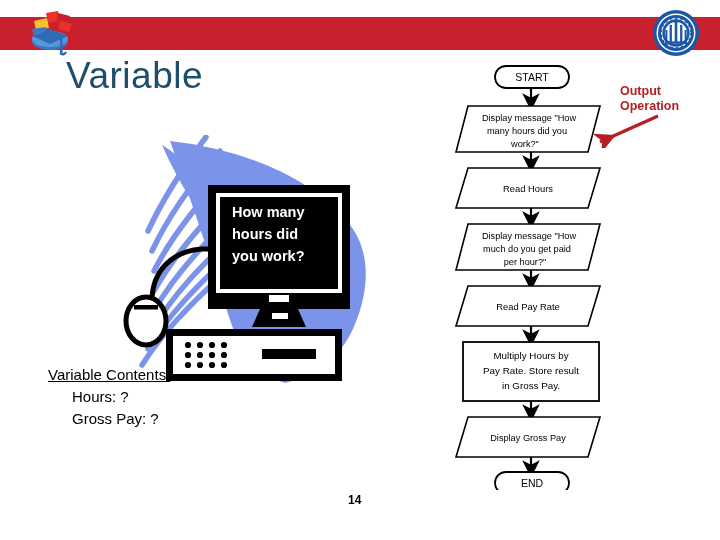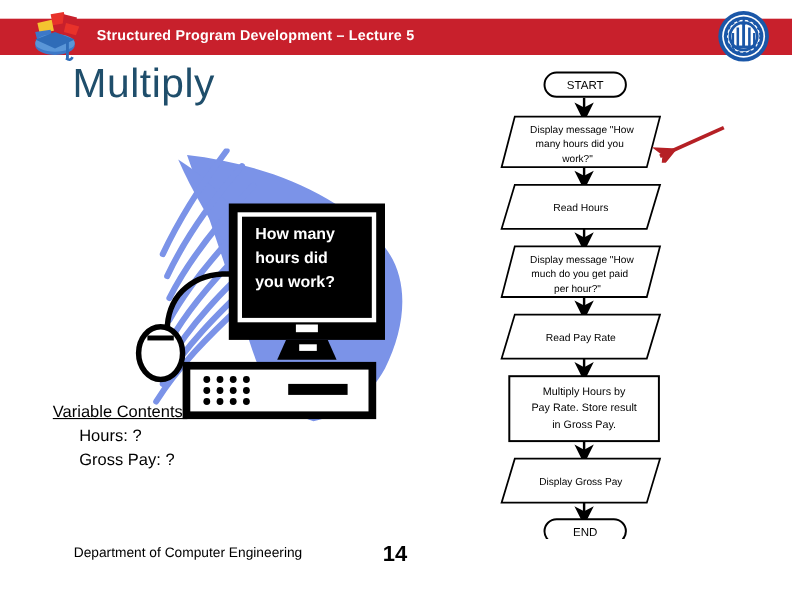--- a/index.html
+++ b/index.html
@@ -52,21 +52,21 @@
     position:absolute;left:620px;top:84px;
     color:#B52025;font-weight:bold;font-size:12.5px;line-height:15px;
   }
 
   
   .footer-left{
     position:absolute;left:67px;top:495px;font-size:12.5px;color:#000;
     white-space:nowrap;
   }
   .footer-page{
-    position:absolute;left:348px;top:493px;font-size:20px;font-weight:bold;color:#000;
+    position:absolute;left:348px;top:493px;font-size:12px;font-weight:bold;color:#000;
   }
   .footer-right{
     position:absolute;left:415px;top:494px;font-size:14px;font-weight:bold;color:#000;
     font-family:"Liberation Serif", serif;white-space:nowrap;
   }
 </style>
 </head>
 <body>
 
 <div class="slide">
@@ -81,21 +81,20 @@
       <polygon points="36,12 48,15 45,23 34,20" fill="#E8322A"></polygon>
       <polygon points="8,20 22,18 24,27 10,28" fill="#3C78C8"></polygon>
       <ellipse cx="26" cy="32" rx="18" ry="9" fill="#3C78C8"></ellipse>
       <ellipse cx="26" cy="30" rx="18" ry="8" fill="#5A96D8"></ellipse>
       <polygon points="8,27 26,20 44,27 26,35" fill="#2F6CB8"></polygon>
       <rect x="36" y="27" width="2.6" height="17" fill="#2F6CB8"></rect>
       <path d="M36 44 q4 3 6 -1" stroke="#2F6CB8" stroke-width="2.4" fill="none"></path>
     </svg>
   </div>
 
-  <div class="header-title">Structured Program Development – Lecture 5</div>
 
   <div class="seal">
     <svg width="48" height="48" viewBox="0 0 48 48">
       <g fill="#1A57A8">
         <circle cx="24" cy="24" r="23" fill="#1A57A8"></circle>
         <circle cx="24" cy="24" r="19.5" fill="#ffffff"></circle>
         <circle cx="24" cy="24" r="18" fill="#1A57A8"></circle>
         <circle cx="24" cy="24" r="15" fill="#ffffff"></circle>
       </g>
       <g stroke="#1A57A8" stroke-width="2.6" fill="none">
@@ -107,21 +106,21 @@
         <rect x="17.6" y="16" width="2.3" height="17.5"></rect>
         <rect x="28.1" y="16" width="2.3" height="17.5"></rect>
         <rect x="13.4" y="21" width="2" height="12.5"></rect>
         <rect x="32.6" y="21" width="2" height="12.5"></rect>
         <rect x="13" y="32.4" width="22" height="2.4"></rect>
         <polygon points="24,8.6 26.4,13.2 21.6,13.2"></polygon>
       </g>
     </svg>
   </div>
 
-  <div class="slide-title">Multiply</div>
+  <div class="slide-title">Variable</div>
 
   <div class="clip">
     <svg width="290" height="260" viewBox="0 0 290 260">
 
       <g fill="#7B93E8">
         <path d="M60 6 C130 14 200 40 240 90 C262 118 260 160 240 200
                  C225 228 200 242 175 248 C150 240 130 215 120 185
                  C108 148 92 96 60 6 Z"></path>
         <path d="M52 10 C100 40 130 90 140 140 C104 104 72 56 52 10 Z"></path>
       </g>
@@ -238,25 +237,28 @@
         <text x="98" y="381" text-anchor="middle" font-size="9.2" font-family="Liberation Sans, sans-serif" fill="#000">Display Gross Pay</text>
       </g>
 
       <g>
         <rect x="65" y="412" width="74" height="22" rx="11" ry="11" fill="#fff" stroke="#000" stroke-width="1.8"></rect>
         <text x="102" y="427" text-anchor="middle" font-size="10.5" font-family="Liberation Sans, sans-serif" fill="#000">END</text>
       </g>
     </svg>
   </div>
 
+  <div class="ann">
+    <div>Output</div>
+    <div>Operation</div>
+  </div>
   <svg style="position:absolute;left:592px;top:112px;width:72px;height:36px;" viewBox="0 0 72 36">
     <defs>
       <marker id="rah" markerWidth="7" markerHeight="7" refX="5.5" refY="3.5" orient="auto">
         <path d="M6.5 0.4 L0.4 3.5 L6.5 6.6 L4.8 3.5 Z" fill="#B52025"></path>
       </marker>
     </defs>
     <line x1="66" y1="4" x2="8" y2="30" stroke="#B52025" stroke-width="3.4" marker-end="url(#rah)"></line>
   </svg>
 
-  <div class="footer-left">Department of Computer Engineering</div>
   <div class="footer-page">14</div>
 
 </div>
 
 </body></html>

